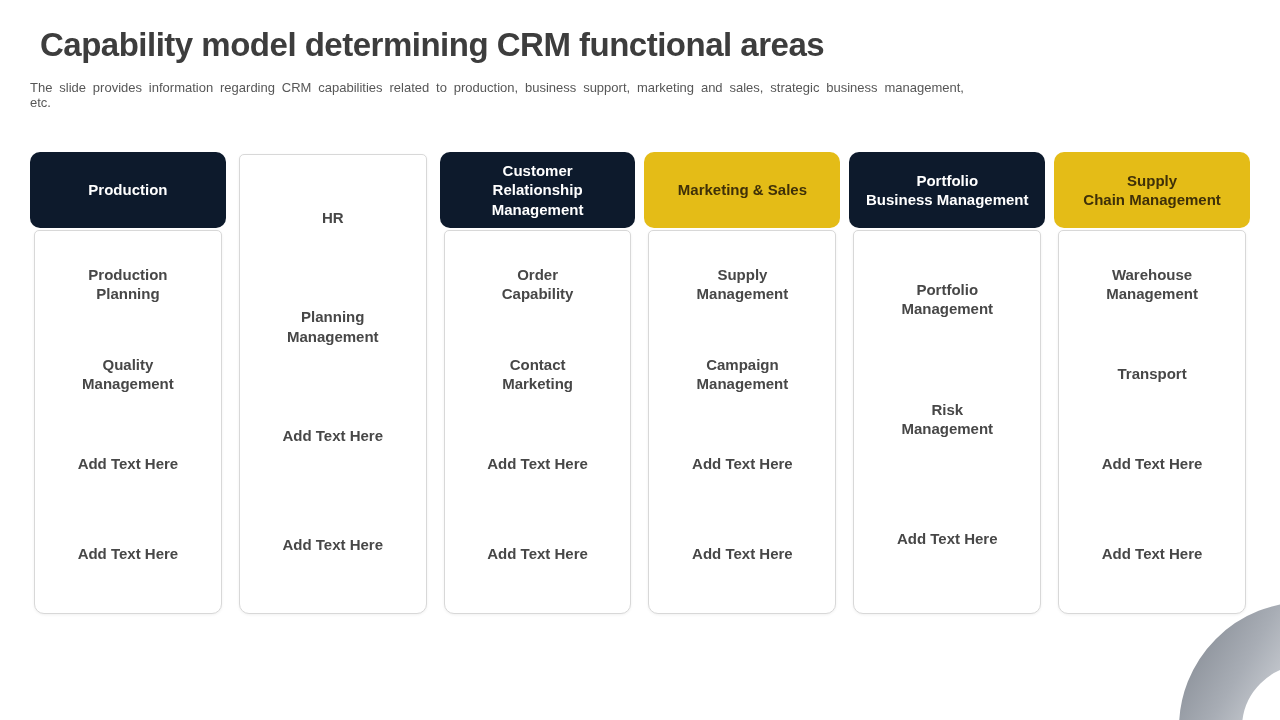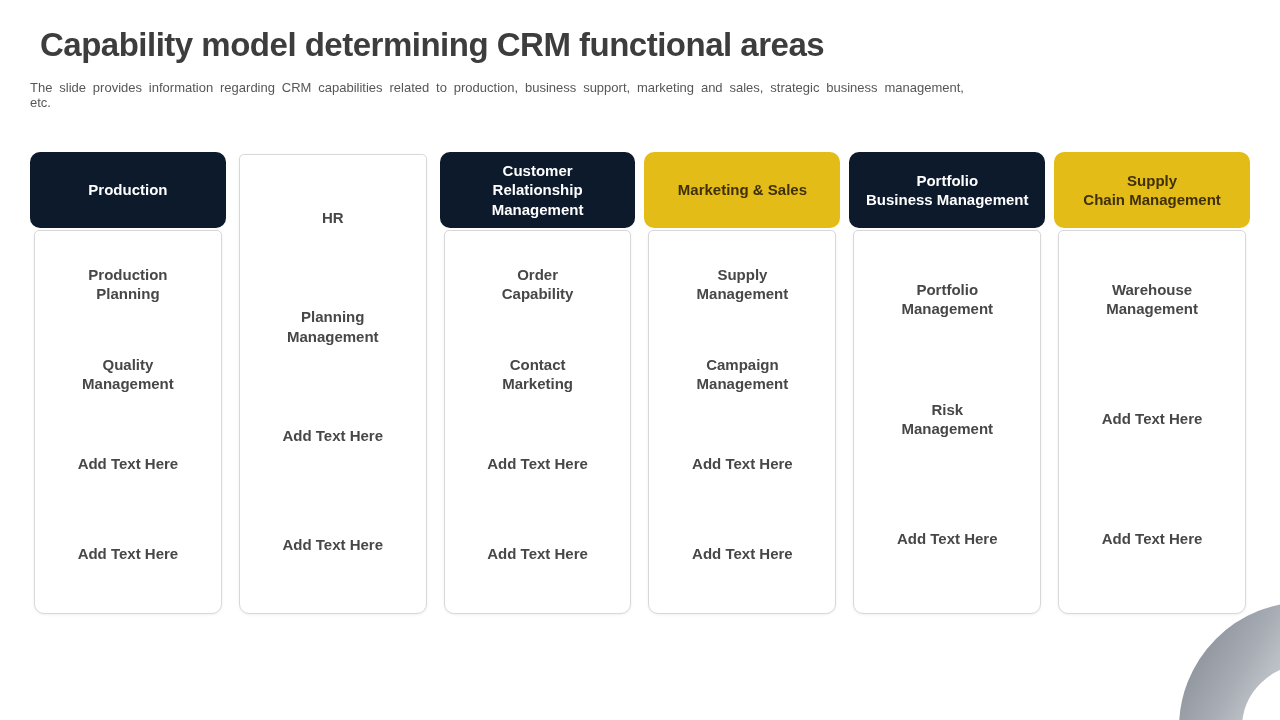--- a/index.html
+++ b/index.html
@@ -175,20 +175,21 @@
   </div>
 
   <div class="col">
     <div class="hdr yellow">
       <span>Supply
 Chain Management</span>
     </div>
     <div class="card">
           <div class="item">Warehouse
 Management</div>
+          <div class="item">Transport</div>
           <div class="item">Add Text Here</div>
           <div class="item">Add Text Here</div>
         </div>
   </div>
 </div>
 
 
   <svg class="ring" viewBox="1140 590 140 130" xmlns="http://www.w3.org/2000/svg" aria-hidden="true">
     <defs>
       <linearGradient id="ringGrad" gradientUnits="userSpaceOnUse" x1="1170" y1="640" x2="1290" y2="710">

